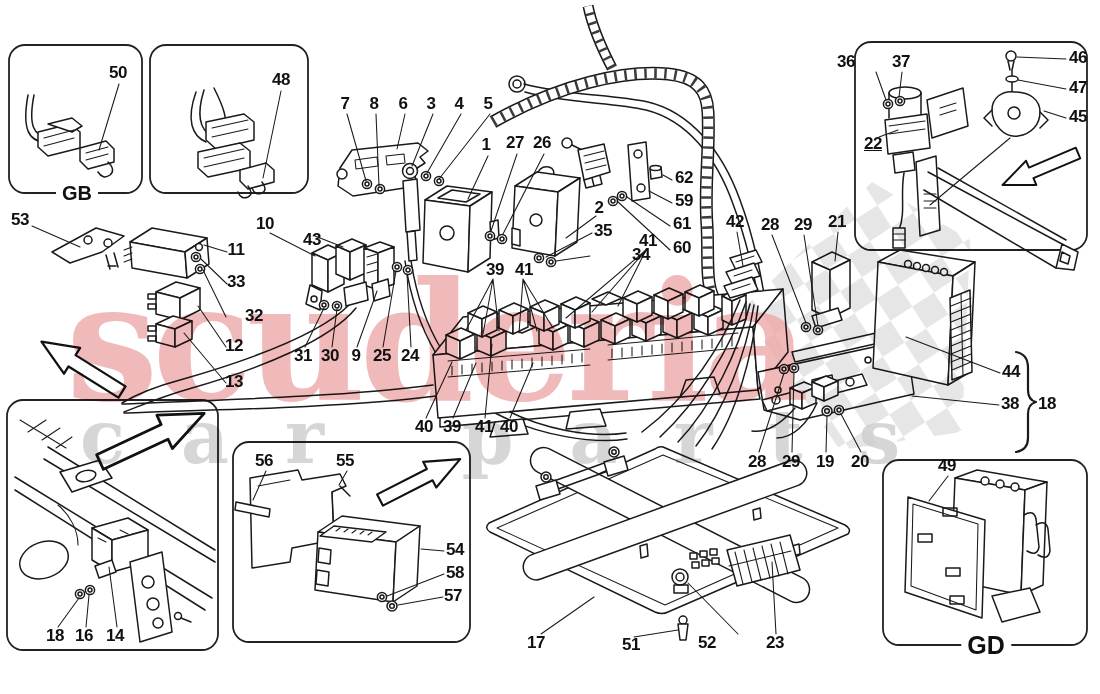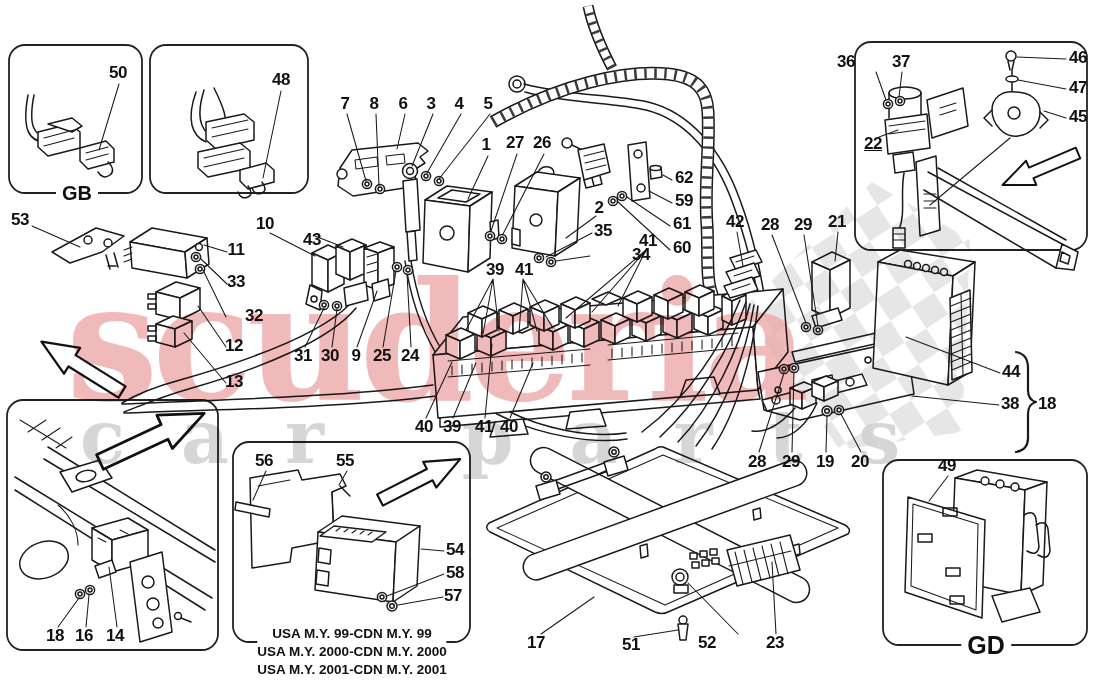--- a/index.html
+++ b/index.html
@@ -432,25 +432,20 @@
       </pattern>
     </defs>
     <polygon class="chkpoly" points="742,310 872,182 970,240 962,432 840,450" fill="url(#chk)"></polygon>
     <text class="wm1" x="66" y="400" fill="#eda9a9">scuderia</text>
     <text class="wm2" x="80" y="463" fill="#cfcfcf">car parts</text>
   </svg>
 
   <div class="lbl gb">GB</div>
   <div class="lbl gd">GD</div>
 
-  <div class="my">
-    <div>USA M.Y. 99-CDN M.Y. 99</div>
-    <div>USA M.Y. 2000-CDN M.Y. 2000</div>
-    <div>USA M.Y. 2001-CDN M.Y. 2001</div>
-  </div>
 
   <div id="callouts">
       <span class="co" style="left: 118px; top: 73px;">50</span>
       <span class="co" style="left: 281px; top: 80px;">48</span>
       <span class="co" style="left: 20px; top: 220px;">53</span>
       <span class="co" style="left: 236px; top: 250px;">11</span>
       <span class="co" style="left: 236px; top: 282px;">33</span>
       <span class="co" style="left: 234px; top: 316px; padding-left: 40px;">32</span>
       <span class="co" style="left: 234px; top: 346px;">12</span>
       <span class="co" style="left: 234px; top: 382px;">13</span>

